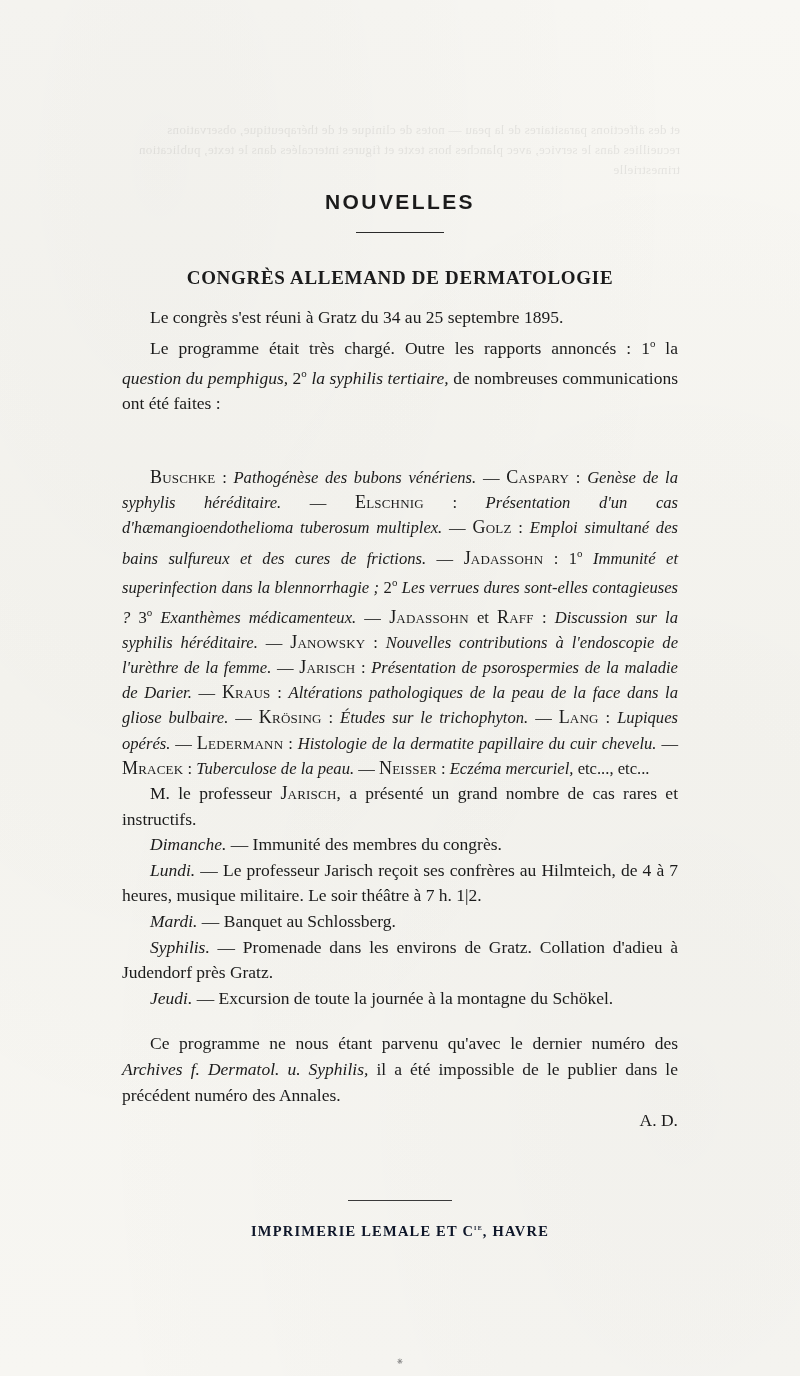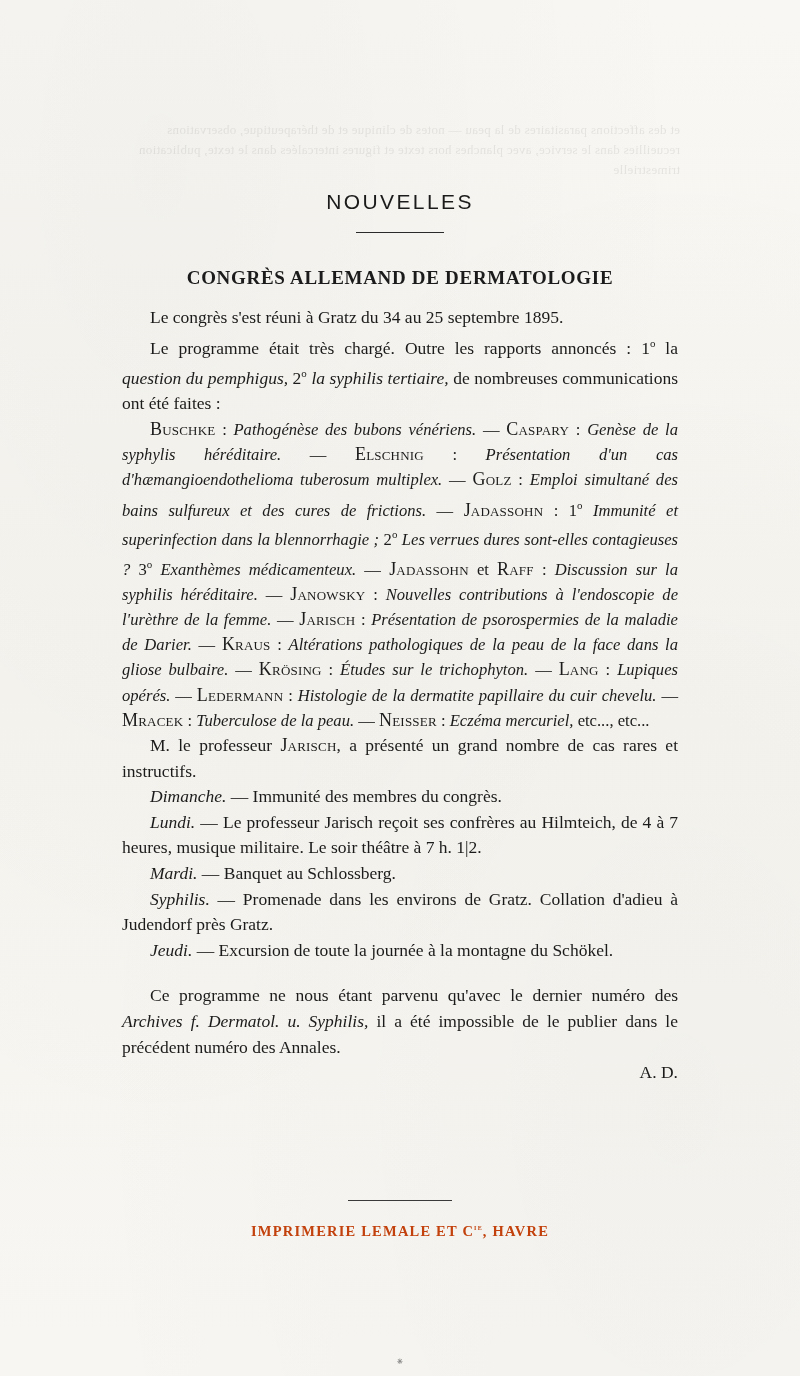--- a/index.html
+++ b/index.html
@@ -49,21 +49,21 @@
     position: absolute;
     left: 122px;
     right: 122px;
     top: 190px;
   }
   .doc-title {
     text-align: center;
     font-family: "Liberation Sans", sans-serif;
     font-size: 21px;
     letter-spacing: 2.4px;
-    font-weight: 400;
+    font-weight: 700;
     margin: 0 0 18px 0;
   }
   .rule {
     width: 88px;
     height: 1px;
     background: #2a2a2a;
     margin: 0 auto 34px auto;
   }
   .section-title {
     text-align: center;
@@ -83,20 +83,21 @@
   p.noindent { text-indent: 0; }
   .sc {
     font-variant: small-caps;
     font-size: 18px;
     letter-spacing: 0.2px;
   }
   .it { font-style: italic; }
   .dense {
     font-size: 16.6px;
     line-height: 25.2px;
+    margin-top: 48px;
   }
   .spacer-md { height: 20px; }
   .signoff {
     text-align: right;
     display: block;
   }
   .gerant {
     margin-top: 52px;
     text-indent: 0;
     padding-left: 78px;
@@ -115,21 +116,21 @@
     position: absolute;
     left: 0;
     right: 0;
     top: 1222px;
     text-align: center;
     font-family: "Liberation Serif", serif;
     font-size: 14.5px;
     letter-spacing: 1.2px;
     font-variant: small-caps;
     font-weight: 600;
-    color: #c2410c;
+    color: #0f172a;
   }
   .imprint sup { font-size: 9px; vertical-align: super; }
   .footer-mark {
     position: absolute;
     left: 0;
     right: 0;
     top: 1352px;
     text-align: center;
     font-size: 11px;
     color: #8a8a8a;

